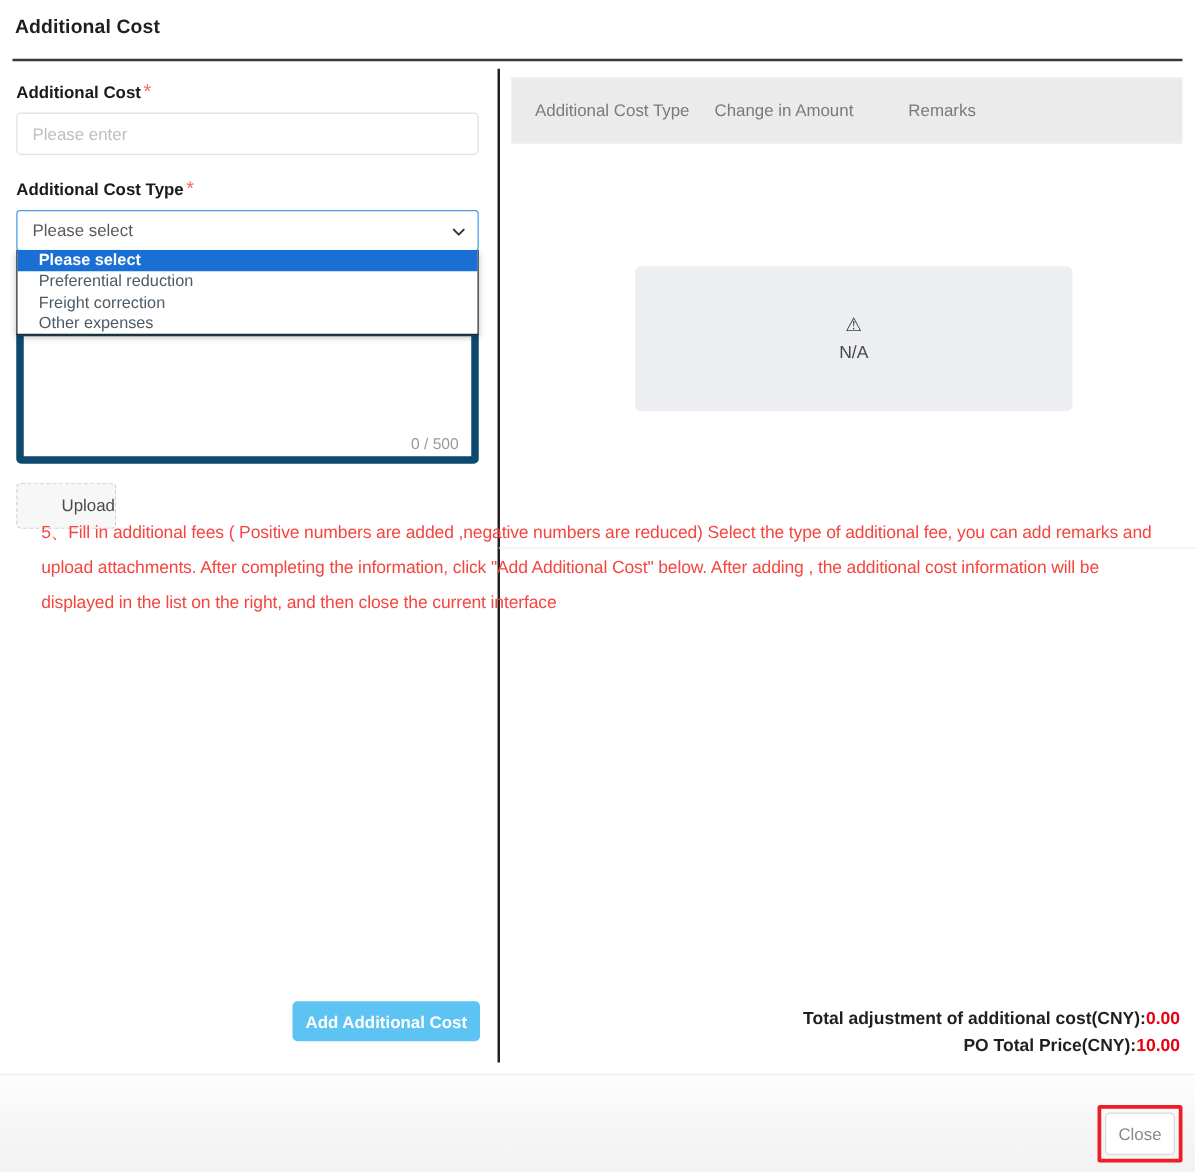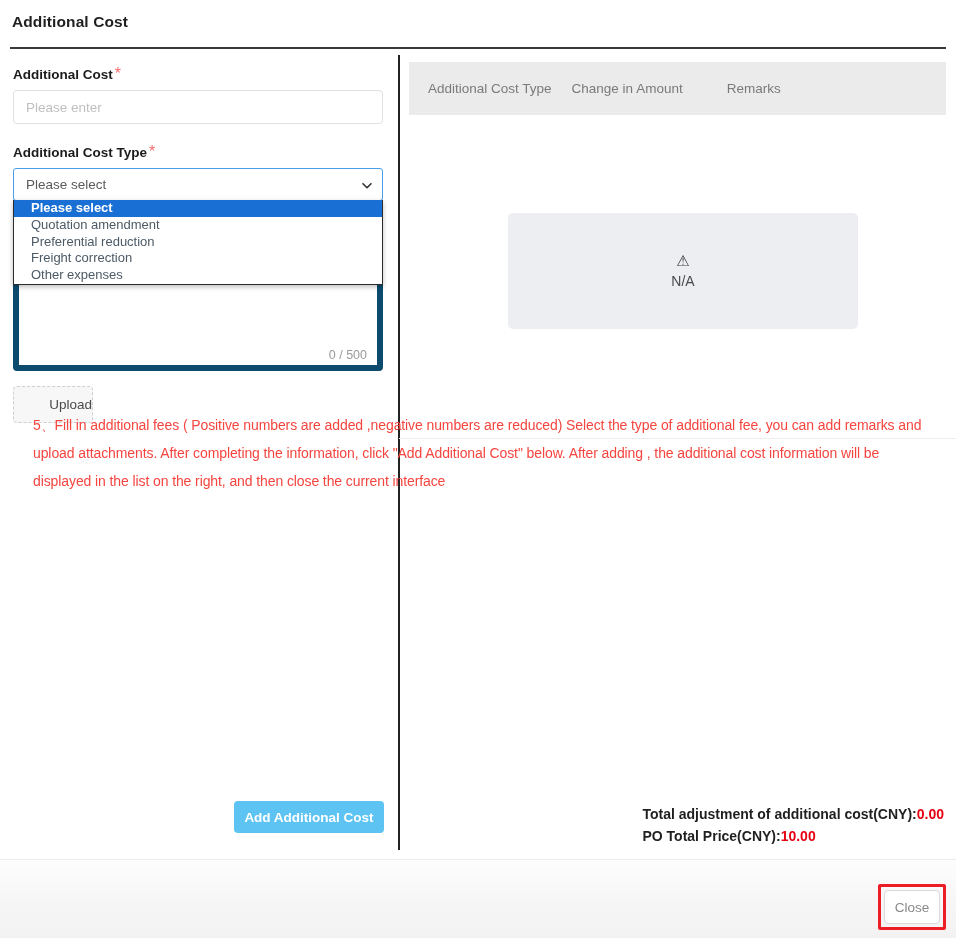--- a/index.html
+++ b/index.html
@@ -143,21 +143,21 @@
   .empty-ico { font-size: 15px; color: #3b3b3b; line-height: 1; }
   .empty-txt { font-size: 14px; color: #4a4a4a; }
 
   .faint-rule {
     position: absolute; left: 0; top: 383px; width: 557px; height: 1px;
     background: #ededed;
   }
 
   .totals {
     position: absolute; right: 12px; top: 748px;
-    text-align: left; font-size: 14px; font-weight: bold; color: #1f1f1f;
+    text-align: right; font-size: 14px; font-weight: bold; color: #1f1f1f;
     line-height: 22px;
   }
   .totals .amt { color: #e60012; }
 
   
   .footer {
     position: absolute; left: 0; top: 859px; width: 956px; height: 79px;
     background: linear-gradient(to bottom, #fdfdfd 0%, #f6f6f6 55%, #f2f2f2 100%);
     border-top: 1px solid #ececec;
   }
@@ -201,21 +201,20 @@
         <span>Please select</span>
         <span class="chev">
           <svg viewBox="0 0 12 12" width="12" height="12">
               <path d="M2 4.2 L6 8.2 L10 4.2" fill="none" stroke="#333" stroke-width="1.6" stroke-linecap="round" stroke-linejoin="round"></path>
             </svg>
         </span>
       </div>
 
       <div class="dropdown">
         <div class="dd-opt sel">Please select</div>
-        <div class="dd-opt">Quotation amendment</div>
         <div class="dd-opt">Preferential reduction</div>
         <div class="dd-opt">Freight correction</div>
         <div class="dd-opt">Other expenses</div>
       </div>
     </div>
 
     <div class="ta-wrap">
       <div class="ta-count">0 / 500</div>
     </div>
 

